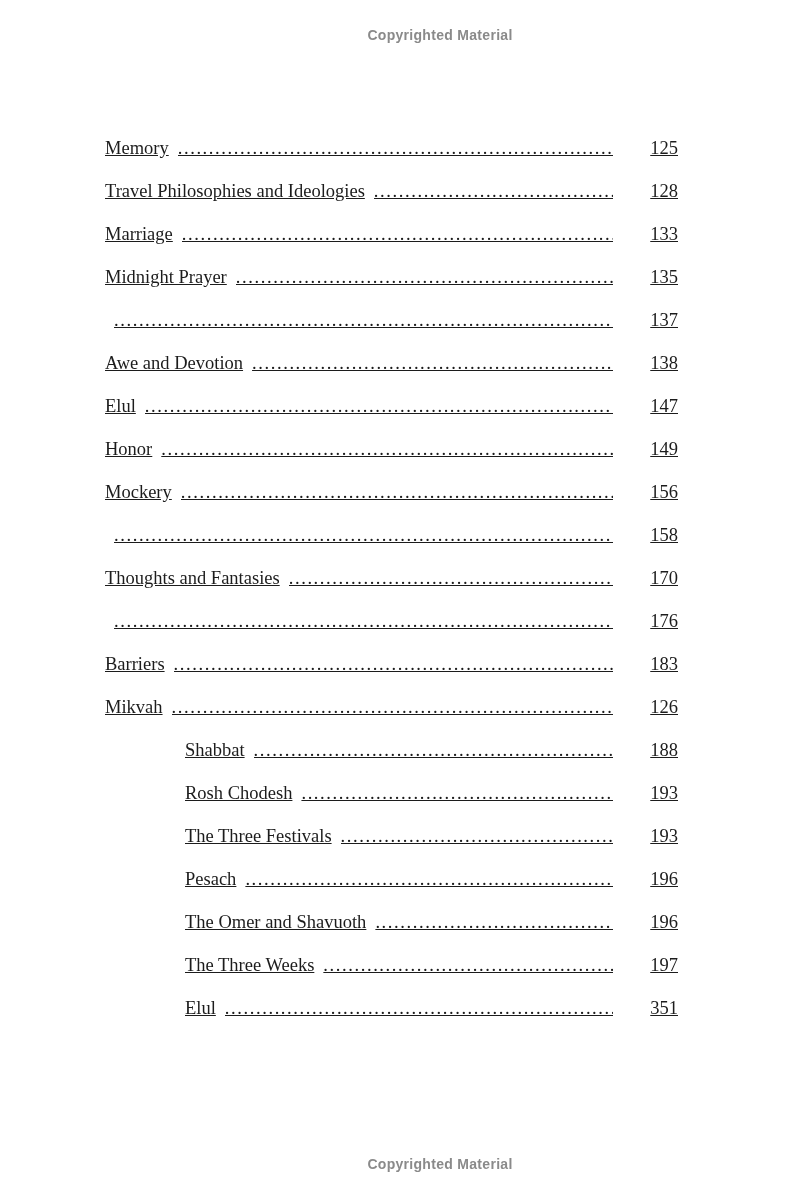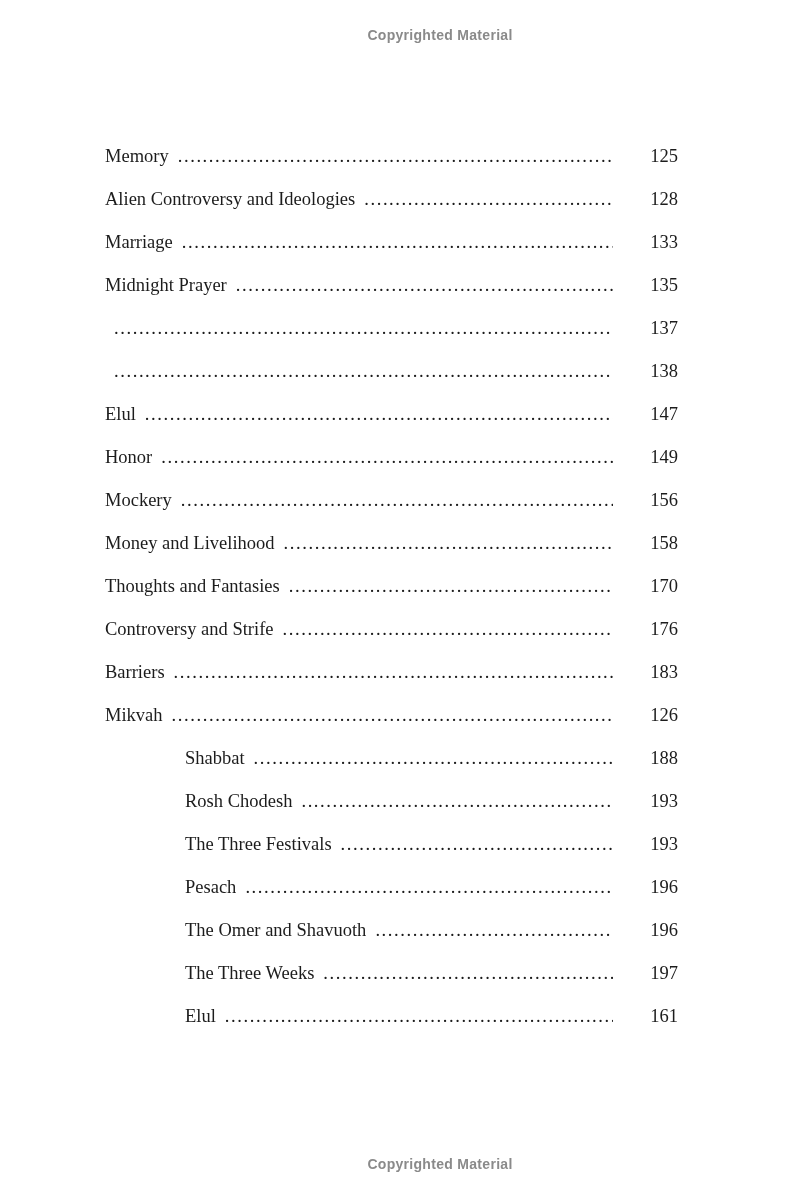--- a/index.html
+++ b/index.html
@@ -23,22 +23,23 @@
     font-size: 14px;
     letter-spacing: 0.3px;
     color: #8a8a8a;
     margin-left: 40px;
   }
   .notice-top { top: 27px; }
   .notice-bottom { top: 1156px; }
   .toc {
     position: absolute;
     left: 105px;
-    top: 135px;
+    top: 127px;
     width: 573px;
+    text-decoration: underline;
   }
   .toc-row {
     display: flex;
     align-items: baseline;
     height: 43px;
     line-height: 43px;
     font-size: 18.5px;
     white-space: nowrap;
   }
   .toc-row.level-1 { padding-left: 80px; }
@@ -58,69 +59,68 @@
 
 <div class="notice notice-top">Copyrighted Material</div>
 
 <div class="toc">
     <div class="toc-row">
     <span class="toc-title">Memory</span>
     <span class="toc-leader">........................................................................................................................................................................................................</span>
     <span class="toc-page">125</span>
   </div>
     <div class="toc-row">
-    <span class="toc-title">Alien Controversy and Ideologies</span>
+    <span class="toc-title">Travel Philosophies and Ideologies</span>
     <span class="toc-leader">........................................................................................................................................................................................................</span>
     <span class="toc-page">128</span>
   </div>
     <div class="toc-row">
     <span class="toc-title">Marriage</span>
     <span class="toc-leader">........................................................................................................................................................................................................</span>
     <span class="toc-page">133</span>
   </div>
     <div class="toc-row">
     <span class="toc-title">Midnight Prayer</span>
     <span class="toc-leader">........................................................................................................................................................................................................</span>
     <span class="toc-page">135</span>
   </div>
     <div class="toc-row">
     <span class="toc-leader">........................................................................................................................................................................................................</span>
     <span class="toc-page">137</span>
   </div>
     <div class="toc-row">
+    <span class="toc-title">Awe and Devotion</span>
     <span class="toc-leader">........................................................................................................................................................................................................</span>
     <span class="toc-page">138</span>
   </div>
     <div class="toc-row">
     <span class="toc-title">Elul</span>
     <span class="toc-leader">........................................................................................................................................................................................................</span>
     <span class="toc-page">147</span>
   </div>
     <div class="toc-row">
     <span class="toc-title">Honor</span>
     <span class="toc-leader">........................................................................................................................................................................................................</span>
     <span class="toc-page">149</span>
   </div>
     <div class="toc-row">
     <span class="toc-title">Mockery</span>
     <span class="toc-leader">........................................................................................................................................................................................................</span>
     <span class="toc-page">156</span>
   </div>
     <div class="toc-row">
-    <span class="toc-title">Money and Livelihood</span>
     <span class="toc-leader">........................................................................................................................................................................................................</span>
     <span class="toc-page">158</span>
   </div>
     <div class="toc-row">
     <span class="toc-title">Thoughts and Fantasies</span>
     <span class="toc-leader">........................................................................................................................................................................................................</span>
     <span class="toc-page">170</span>
   </div>
     <div class="toc-row">
-    <span class="toc-title">Controversy and Strife</span>
     <span class="toc-leader">........................................................................................................................................................................................................</span>
     <span class="toc-page">176</span>
   </div>
     <div class="toc-row">
     <span class="toc-title">Barriers</span>
     <span class="toc-leader">........................................................................................................................................................................................................</span>
     <span class="toc-page">183</span>
   </div>
     <div class="toc-row">
     <span class="toc-title">Mikvah</span>
@@ -153,17 +153,17 @@
     <span class="toc-page">196</span>
   </div>
     <div class="toc-row level-1">
     <span class="toc-title">The Three Weeks</span>
     <span class="toc-leader">........................................................................................................................................................................................................</span>
     <span class="toc-page">197</span>
   </div>
     <div class="toc-row level-1">
     <span class="toc-title">Elul</span>
     <span class="toc-leader">........................................................................................................................................................................................................</span>
-    <span class="toc-page">161</span>
+    <span class="toc-page">351</span>
   </div>
   </div>
 
 <div class="notice notice-bottom">Copyrighted Material</div>
 
 </body></html>

